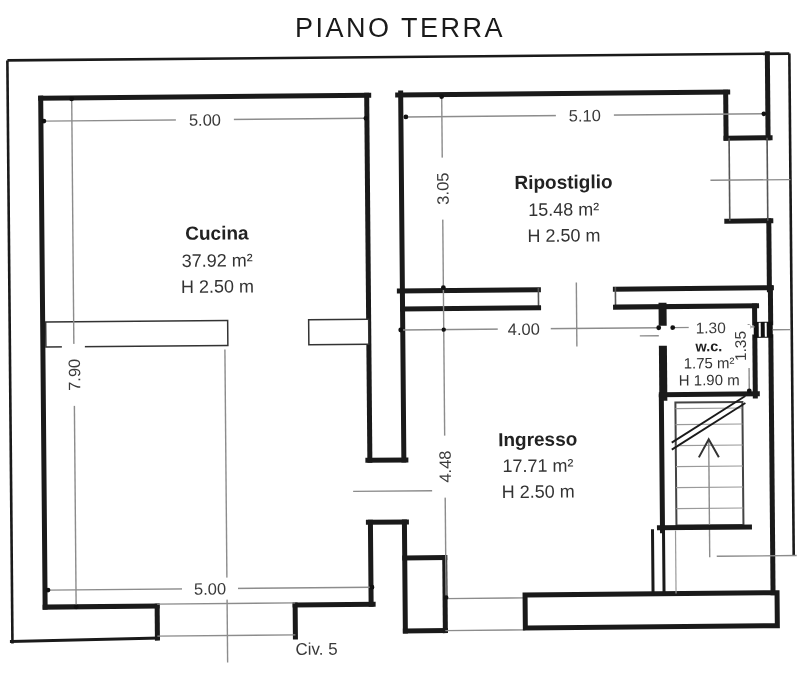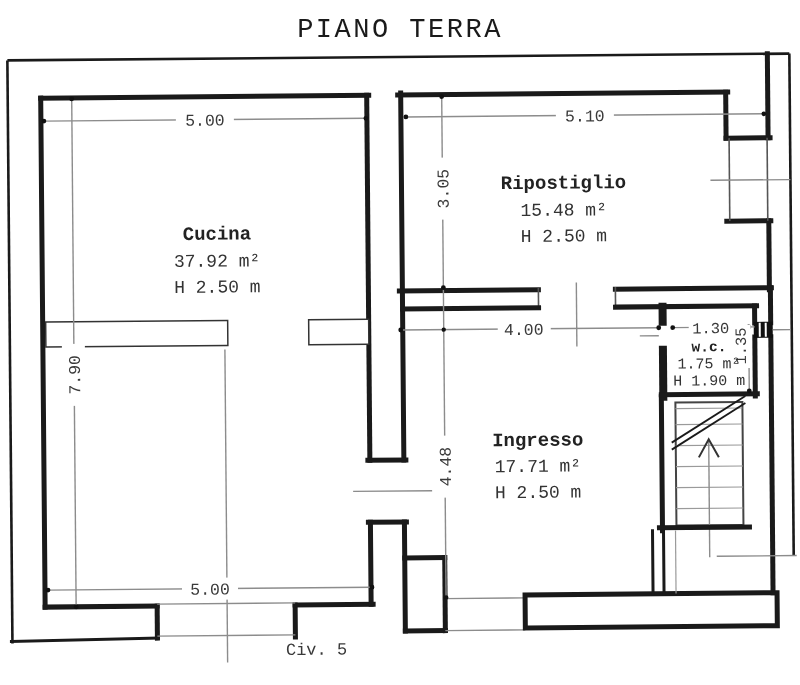--- a/index.html
+++ b/index.html
@@ -1,17 +1,17 @@
 <!DOCTYPE html>
 <html><head>
 <meta charset="utf-8">
 <style>
   html,body{margin:0;padding:0;background:#ffffff;}
   body{width:800px;height:685px;overflow:hidden;font-family:"Liberation Sans",sans-serif;}
-  #plan-wrap{width:800px;height:488px;position:relative;background:#fff;font-family:Liberation Mono, monospace;}
+  #plan-wrap{width:800px;height:488px;position:relative;background:#fff;}
   svg{display:block;}
   .wall{stroke:#1a1a1a;stroke-width:5;fill:none;stroke-linecap:square;}
   .wall8{stroke:#1a1a1a;stroke-width:8;fill:none;stroke-linecap:square;}
   .wall3{stroke:#1a1a1a;stroke-width:3;fill:none;stroke-linecap:square;}
   .hollow{stroke:#1a1a1a;stroke-width:5;fill:#ffffff;}
   .border{stroke:#1a1a1a;stroke-width:2.6;fill:none;}
   .thin{stroke:#8c8c8c;stroke-width:1.4;fill:none;}
   .thin-dk{stroke:#555;stroke-width:1.6;fill:none;}
   .tread{stroke:#9a9a9a;stroke-width:1.2;fill:none;}
   .stairbox{stroke:#444;stroke-width:2;fill:none;}

